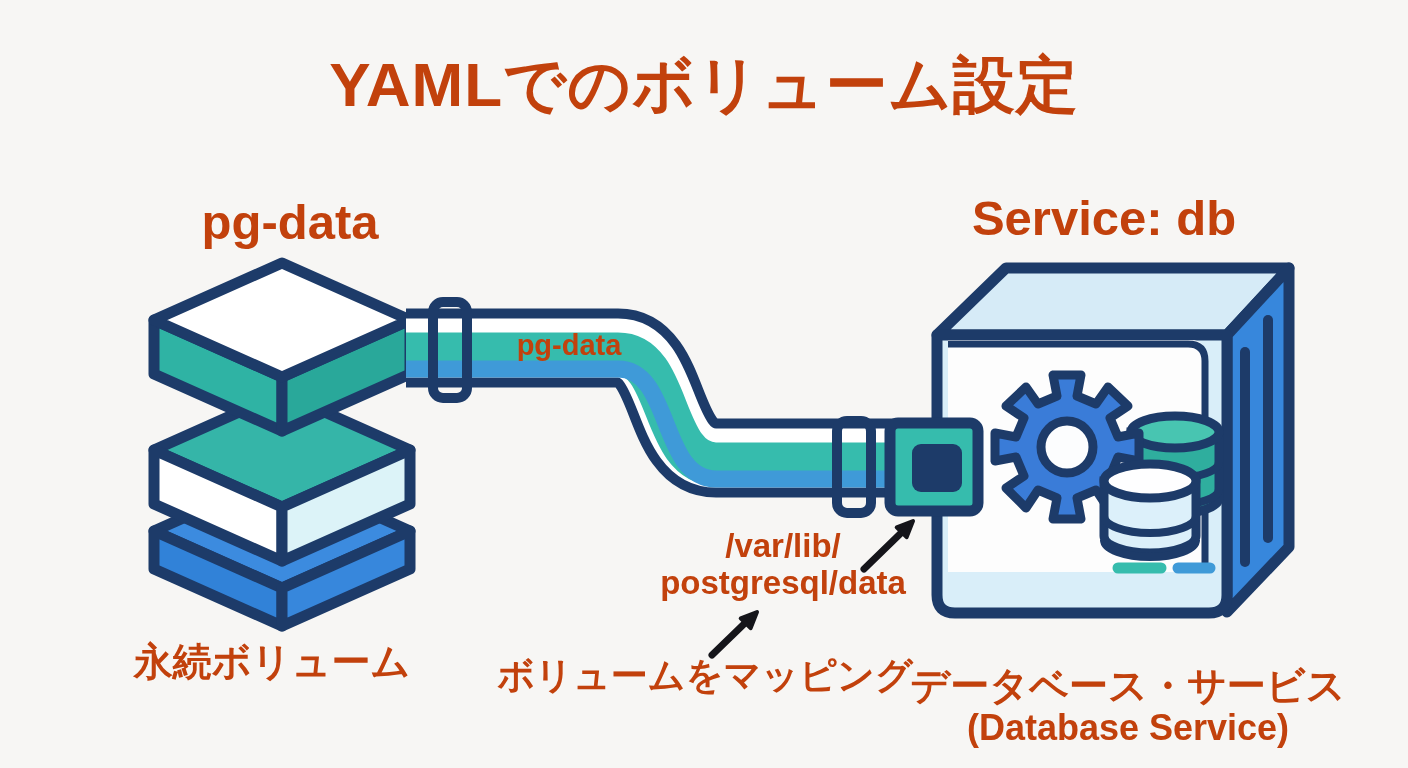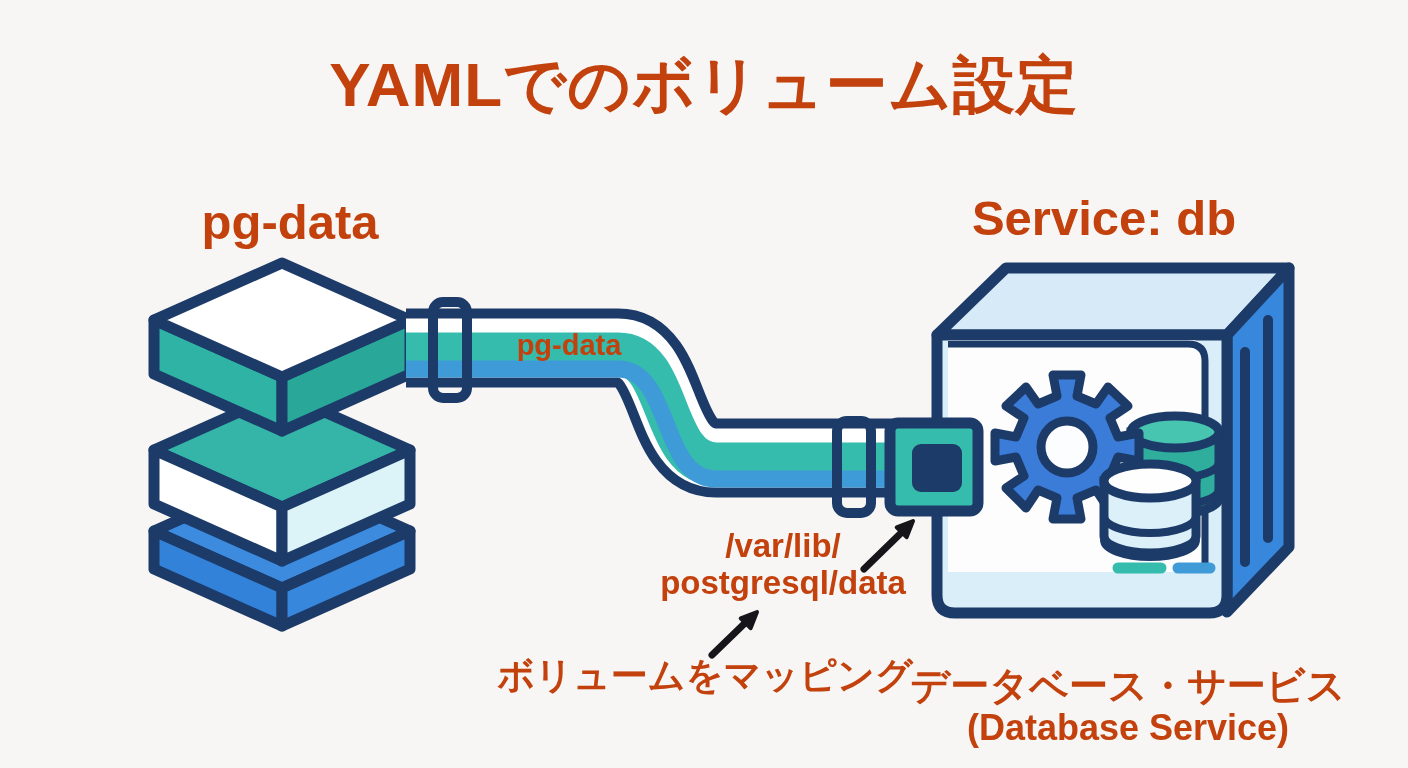--- a/index.html
+++ b/index.html
@@ -128,20 +128,21 @@
   <div class="lbl pipe-lbl" style="left:569px;top:330px;">pg-data</div>
 
   <div class="lbl mount" style="left:783px;top:528px;">
     <div>/var/lib/</div>
     <div>postgresql/data</div>
   </div>
 
   <div class="lbl annot" style="left:705px;top:656px;">ボリュームをマッピング</div>
 
   <div class="lbl cap" style="left:272px;top:640px;">
+    <div class="caption-ja">永続ボリューム</div>
   </div>
 
   <div class="lbl cap" style="left:1128px;top:640px;margin-top:24px;">
     <div class="caption-ja">データベース・サービス</div>
     <div class="caption-en">(Database Service)</div>
   </div>
 
 </div>
 
 </body></html>

